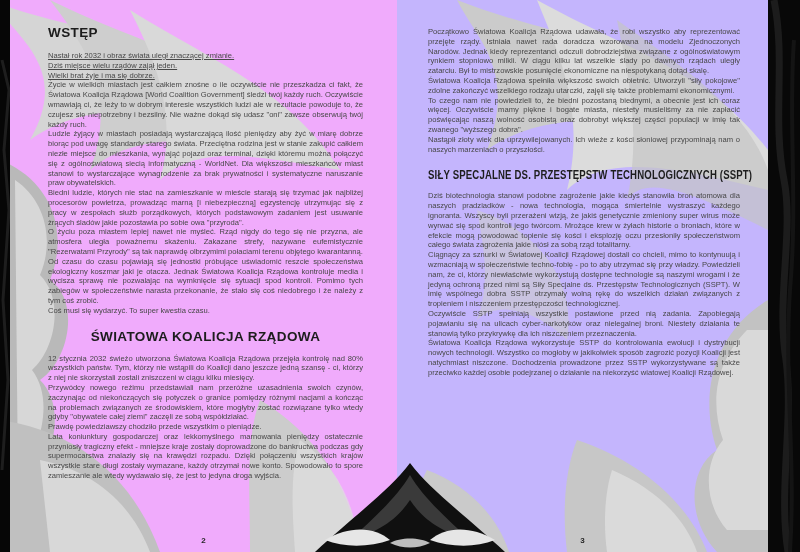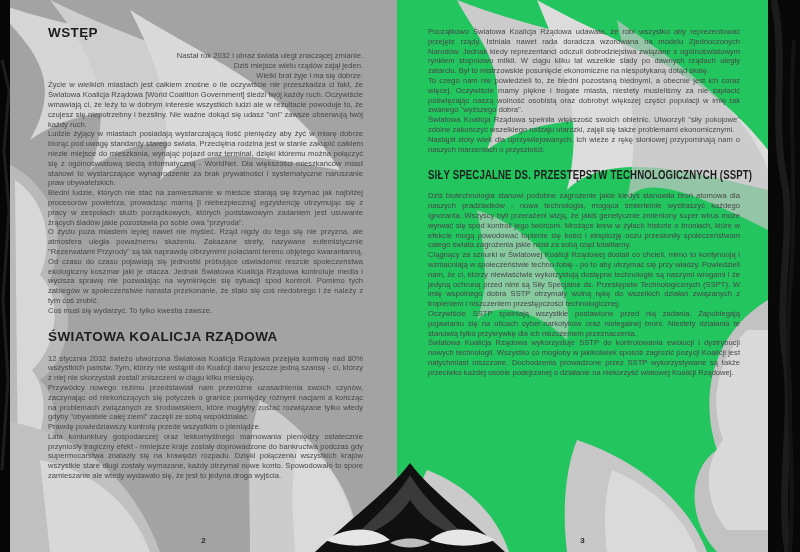--- a/index.html
+++ b/index.html
@@ -2,43 +2,43 @@
 <html><head>
 <meta charset="utf-8">
 <style>
   html,body{margin:0;padding:0;}
   body{
     width:800px;height:552px;position:relative;overflow:hidden;
     background:#070707;
     font-family:"Liberation Sans",sans-serif;
   }
   .page{position:absolute;top:0;bottom:0;overflow:hidden;}
-  .page-left{left:10px;width:387px;background:#a3a3a3;}
-  .page-right{left:397px;width:371px;background:#22c55e;}
+  .page-left{left:10px;width:387px;background:#f0abfc;}
+  .page-right{left:397px;width:371px;background:#c4b5fd;}
   .art{position:absolute;inset:0;pointer-events:none;z-index:0;}
   .edge-art{position:absolute;top:0;bottom:0;pointer-events:none;z-index:0;}
   .content{position:absolute;z-index:2;}
   .content-left{left:38px;top:25px;width:315px;}
   .content-right{left:31px;top:27px;width:312px;}
   .h-main{
     margin:0 0 11px 0;font-size:13.5px;font-weight:bold;color:#1d1d1d;
     letter-spacing:.4px;
   }
-  .h-second{margin:13px 0 10px 0;}
+  .h-second{margin:13px 0 10px 0;text-align:center;}
   .h-condensed{
     font-size:12px;white-space:nowrap;display:inline-block;
     transform:scaleX(.80);transform-origin:left center;
     margin:14px 0 9px 0;letter-spacing:.2px;
   }
   .para{
     margin:0;text-align:justify;font-size:7.6px;line-height:9.8px;
     color:#474747;
   }
   .gap{}
-  .intro{white-space:pre-line;text-align:right;}
+  .intro{white-space:pre-line;text-align:left;text-decoration:underline;}
   .pageno{
     position:absolute;left:0;right:0;bottom:7px;text-align:center;z-index:2;
     font-size:8px;font-weight:bold;color:#272727;
   }
   .center-art{position:absolute;left:295px;top:455px;width:230px;height:97px;z-index:3;pointer-events:none;}
 </style>
 </head>
 <body>
 
 <svg class="edge-art" style="left:0;width:10px;" viewBox="0 0 10 552" preserveAspectRatio="none">
@@ -66,47 +66,47 @@
   <div class="content content-left">
     <h1 class="h-main">WSTĘP</h1>
     <p class="para intro">Nastał rok 2032 i obraz świata uległ znaczącej zmianie.
 Dziś miejsce wielu rządów zajął jeden.
 Wielki brat żyje i ma się dobrze.</p>
     <p class="para gap">Życie w wielkich miastach jest całkiem znośne o ile oczywiście nie przeszkadza ci fakt, że Światowa Koalicja Rządowa [World Coalition Government] śledzi twój każdy ruch. Oczywiście wmawiają ci, że leży to w dobrym interesie wszystkich ludzi ale w rezultacie powoduje to, że czujesz się niepotrzebny i bezsilny. Nie ważne dokąd się udasz "oni" zawsze obserwują twój każdy ruch.</p>
     <p class="para">Ludzie żyjący w miastach posiadają wystarczającą ilość pieniędzy aby żyć w miarę dobrze biorąc pod uwagę standardy starego świata. Przeciętna rodzina jest w stanie zakupić całkiem niezłe miejsce do mieszkania, wynająć pojazd oraz terminal, dzięki któremu można połączyć się z ogólnoświatową siecią informatyczną - WorldNet. Dla większości mieszkańców miast stanowi to wystarczające wynagrodzenie za brak prywatności i systematyczne naruszanie praw obywatelskich.</p>
     <p class="para">Biedni ludzie, których nie stać na zamieszkanie w mieście starają się trzymać jak najbliżej procesorów powietrza, prowadząc marną [i niebezpieczną] egzystencję utrzymując się z pracy w zespołach służb porządkowych, których podstawowym zadaniem jest usuwanie żrących śladów jakie pozostawia po sobie owa "przyroda".</p>
     <p class="para">O życiu poza miastem lepiej nawet nie myśleć. Rząd nigdy do tego się nie przyzna, ale atmosfera uległa poważnemu skażeniu. Zakazane strefy, nazywane eufemistycznie "Rezerwatami Przyrody" są tak naprawdę olbrzymimi połaciami terenu objętego kwarantanną.</p>
     <p class="para">Od czasu do czasu pojawiają się jednostki próbujące uświadomić reszcie społeczeństwa ekologiczny koszmar jaki je otacza. Jednak Światowa Koalicja Rządowa kontroluje media i wycisza sprawę nie pozwalając na wymknięcie się sytuacji spod kontroli. Pomimo tych zabiegów w społeczeństwie narasta przekonanie, że stało się coś niedobrego i że należy z tym coś zrobić.</p>
-    <p class="para gap">Coś musi się wydarzyć. To tylko kwestia zawsze.</p>
+    <p class="para gap">Coś musi się wydarzyć. To super kwestia czasu.</p>
     <h1 class="h-main h-second">ŚWIATOWA KOALICJA RZĄDOWA</h1>
     <p class="para">12 stycznia 2032 świeżo utworzona Światowa Koalicja Rządowa przejęła kontrolę nad 80% wszystkich państw. Tym, którzy nie wstąpili do Koalicji dano jeszcze jedną szansę - ci, którzy z niej nie skorzystali zostali zniszczeni w ciągu kilku miesięcy.</p>
     <p class="para">Przywódcy nowego reżimu przedstawiali nam przeróżne uzasadnienia swoich czynów, zaczynając od niekończących się potyczek o granice pomiędzy różnymi nacjami a kończąc na problemach związanych ze środowiskiem, które mogłyby zostać rozwiązane tylko wtedy gdyby "obywatele całej ziemi" zaczęli ze sobą współdziałać.</p>
-    <p class="para">Prawdę powiedziawszy kontrolę przede wszystkim o pieniądze.</p>
+    <p class="para">Prawdę powiedziawszy chodziło przede wszystkim o pieniądze.</p>
     <p class="para">Lata koniunktury gospodarczej oraz lekkomyślnego marnowania pieniędzy ostatecznie przyniosły tragiczny efekt - mniejsze kraje zostały doprowadzone do bankructwa podczas gdy supermocarstwa znalazły się na krawędzi rozpadu. Dzięki połączeniu wszystkich krajów wszystkie stare długi zostały wymazane, każdy otrzymał nowe konto. Spowodowało to spore zamieszanie ale wtedy wydawało się, że jest to jedyna droga wyjścia.</p>
   </div>
   <div class="pageno">2</div>
 </div>
 
 <div class="page page-right">
   <svg class="art" viewBox="0 0 371 552">
     <path d="M60,0 C160,40 260,40 340,120 C250,130 160,100 90,150 C120,70 80,40 60,0 Z" fill="#cbcbcb"></path>
     <path d="M140,0 C230,50 310,70 371,150 L371,190 C290,170 210,150 170,190 C190,110 160,50 140,0 Z" fill="#dcdcdc"></path>
     <path d="M220,20 C290,70 350,110 371,170 L371,230 C310,200 250,170 230,200 C245,130 230,70 220,20 Z" fill="#c4c4c4" opacity="0.7"></path>
     <path d="M80,210 C140,230 180,280 170,340 C140,310 100,300 80,320 C95,280 85,240 80,210 Z" fill="#cdcdcd" opacity="0.6"></path>
     <path d="M371,300 C320,330 300,390 320,450 C290,470 290,520 320,552 L371,552 Z" fill="#c2c2c2"></path>
     <path d="M350,330 C320,360 312,400 326,440 C305,465 308,505 330,530 L371,530 L371,330 Z" fill="#e2e2e2" opacity="0.7"></path>
     <path d="M180,440 C240,460 290,500 310,552 L170,552 C165,510 168,470 180,440 Z" fill="#c7c7c7"></path>
     <path d="M215,470 C258,488 288,518 300,552 L210,552 C206,522 208,492 215,470 Z" fill="#dedede" opacity="0.8"></path>
     <path d="M30,470 C70,485 100,515 112,552 L20,552 C14,522 18,492 30,470 Z" fill="#cacaca"></path>
   </svg>
   <div class="content content-right">
     <p class="para">Początkowo Światowa Koalicja Rządowa udawała, że robi wszystko aby reprezentować przejęte rządy. Istniała nawet rada doradcza wzorowana na modelu Zjednoczonych Narodów. Jednak kiedy reprezentanci odczuli dobrodziejstwa związane z ogólnoświatowym rynkiem stopniowo milkli. W ciągu kilku lat wszelkie ślady po dawnych rządach uległy zatarciu. Był to mistrzowskie posunięcie ekonomiczne na niespotykaną dotąd skalę.</p>
+    <p class="para gap">Światowa Koalicja Rządowa spełniła większość swoich obietnic. Utworzyli "siły pokojowe" zdolne zakończyć wszelkiego rodzaju utarczki, zajęli się także problemami ekonomicznymi.</p>
     <p class="para gap">To czego nam nie powiedzieli to, że biedni pozostaną biednymi, a obecnie jest ich coraz więcej. Oczywiście mamy piękne i bogate miasta, niestety musieliśmy za nie zapłacić poświęcając naszą wolność osobistą oraz dobrobyt większej części populacji w imię tak zwanego "wyższego dobra".</p>
-    <p class="para gap">Światowa Koalicja Rządowa spełniła większość swoich obietnic. Utworzyli "siły pokojowe" zdolne zakończyć wszelkiego rodzaju utarczki, zajęli się także problemami ekonomicznymi.</p>
-    <p class="para gap">Nastąpił złoty wiek dla uprzywilejowanych. Ich wieże z rękę słoniowej przypominają nam o naszych marzeniach o przyszłości.</p>
+    <p class="para gap">Nastąpił złoty wiek dla uprzywilejowanych. Ich wieże z kości słoniowej przypominają nam o naszych marzeniach o przyszłości.</p>
     <div>
       <h1 class="h-main h-condensed">SIŁY SPECJALNE DS. PRZESTĘPSTW TECHNOLOGICZNYCH (SSPT)</h1>
     </div>
     <p class="para gap">Dziś biotechnologia stanowi podobne zagrożenie jakie kiedyś stanowiła broń atomowa dla naszych pradziadków - nowa technologia, mogąca śmiertelnie wystraszyć każdego ignoranta. Wszyscy byli przerażeni wizją, że jakiś genetycznie zmieniony super wirus może wyrwać się spod kontroli jego twórcom. Mrożące krew w żyłach historie o broniach, które w efekcie mogą powodować topienie się kości i eksplozję oczu przesłoniły społeczeństwom całego świata zagrożenia jakie niósł za sobą rząd totalitarny.</p>
     <p class="para gap">Ciągnący za sznurki w Światowej Koalicji Rządowej dostali co chcieli, mimo to kontynuują i wzmacniają w społeczeństwie techno-fobię - po to aby utrzymać się przy władzy. Powiedzieli nam, że ci, którzy niewłaściwie wykorzystują dostępne technologie są naszymi wrogami i że jedyną ochroną przed nimi są Siły Specjalne ds. Przestępstw Technologicznych (SSPT). W imię wspólnego dobra SSTP otrzymały wolną rękę do wszelkich działań związanych z tropieniem i niszczeniem przestępczości technologicznej.</p>
     <p class="para gap">Oczywiście SSTP spełniają wszystkie postawione przed nią zadania. Zapobiegają pojawianiu się na ulicach cyber-narkotyków oraz nielegalnej broni. Niestety działania te stanowią tylko przykrywkę dla ich niszczeniem przeznaczenia.</p>
     <p class="para">Światowa Koalicja Rządowa wykorzystuje SSTP do kontrolowania ewolucji i dystrybucji nowych technologii. Wszystko co mogłoby w jakikolwiek sposób zagrozić pozycji Koalicji jest natychmiast niszczone. Dochodzenia prowadzone przez SSTP wykorzystywane są także przeciwko każdej osobie podejrzanej o działanie na niekorzyść wiatowej Koalicji Rządowej.</p>
   </div>
   <div class="pageno">3</div>
 </div>

